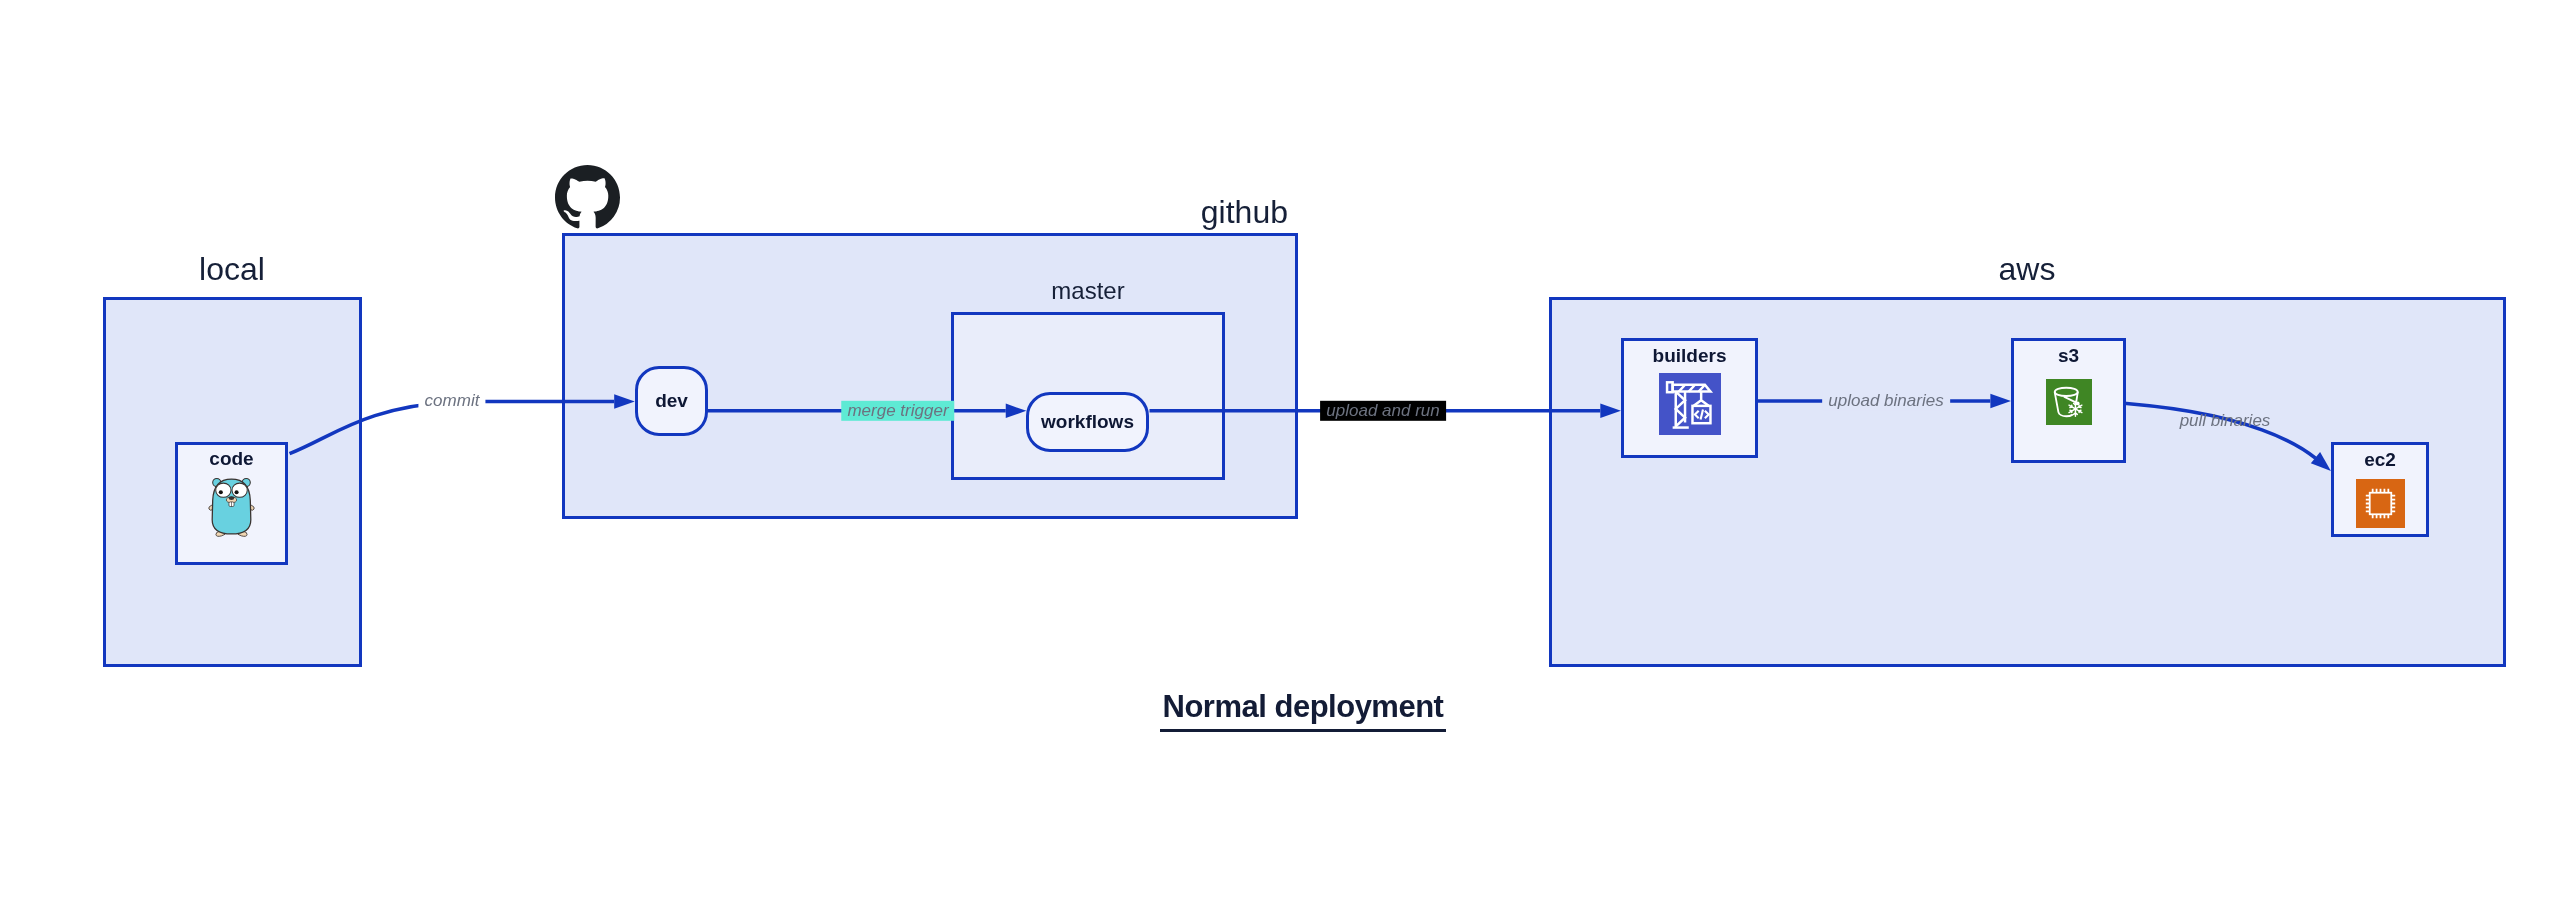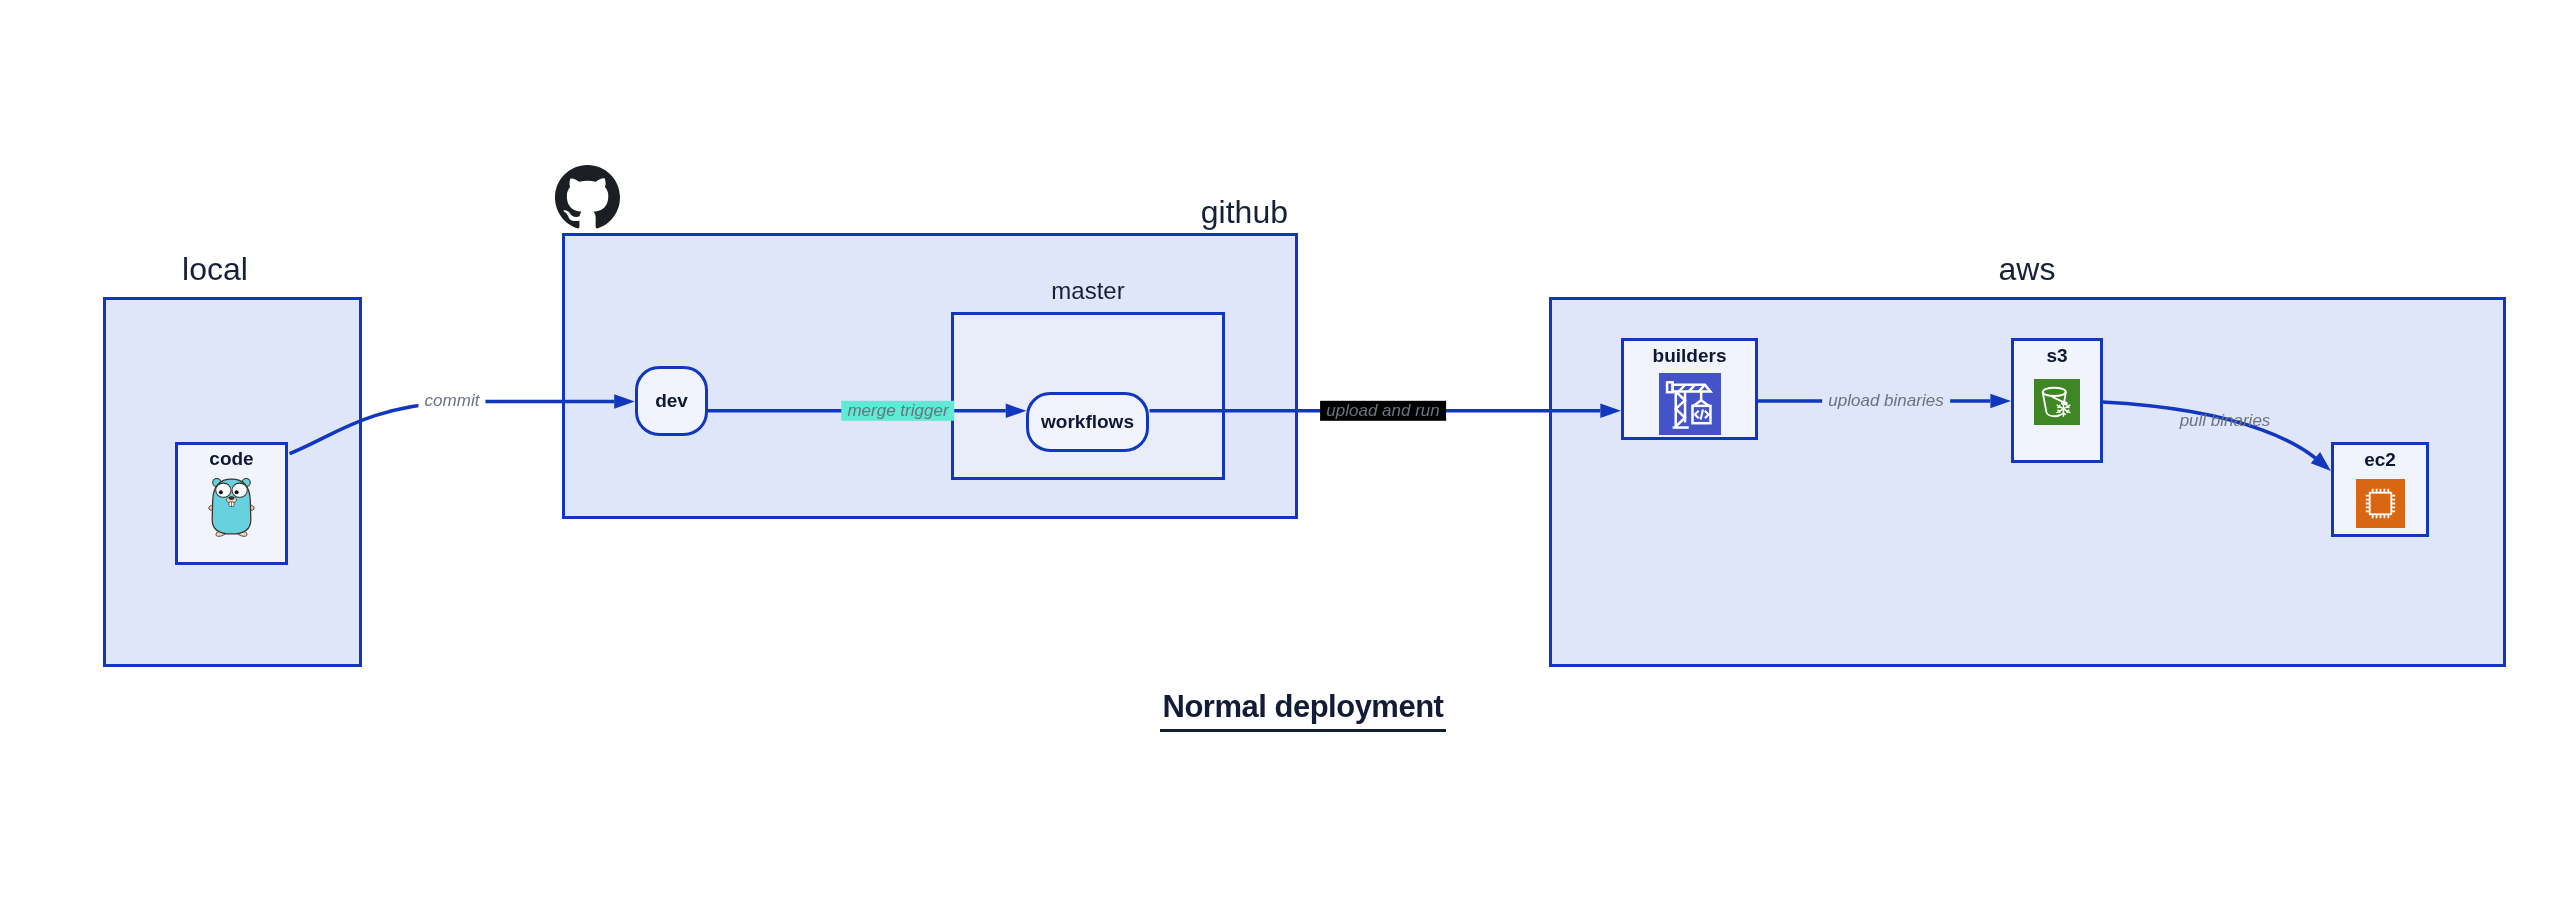--- a/index.html
+++ b/index.html
@@ -64,21 +64,21 @@
     <g>
       <path d="M3412,778 L3863,778" fill="none" stroke="#1237bf" stroke-width="7"></path>
       <polygon points="3903,778 3863,764 3863,792" fill="#1237bf"></polygon>
     </g>
     <g>
       <path d="M4081,780 C4190,786 4300,801 4390,834 C4445,854 4472,871 4494,889" fill="none" stroke="#1237bf" stroke-width="7"></path>
       <polygon points="4524,914 4485,899 4503,877" fill="#1237bf"></polygon>
     </g>
   </svg>
 
-  <div class="clabel center" style="left:215px;top:251px;">local</div>
+  <div class="clabel center" style="left:232px;top:251px;">local</div>
   <div class="clabel" style="left:1082px;top:194px;width:206px;text-align:right;">github</div>
   <div class="clabel small center" style="left:1088px;top:277px;">master</div>
   <div class="clabel center" style="left:2027px;top:251px;">aws</div>
 
   <svg class="icon" style="position:absolute;left:555px;top:165px;" width="65" height="65" viewBox="0 0 16 16">
     <path fill="#1b1f23" d="M8 0C3.58 0 0 3.58 0 8c0 3.54 2.29 6.53 5.47 7.59.4.07.55-.17.55-.38 0-.19-.01-.82-.01-1.49-2.01.37-2.53-.49-2.69-.94-.09-.23-.48-.94-.82-1.13-.28-.15-.68-.52-.01-.53.63-.01 1.08.58 1.23.82.72 1.21 1.87.87 2.33.66.07-.52.28-.87.51-1.07-1.78-.2-3.64-.89-3.64-3.95 0-.87.31-1.59.82-2.15-.08-.2-.36-1.02.08-2.12 0 0 .67-.21 2.2.82.64-.18 1.32-.27 2-.27s1.36.09 2 .27c1.53-1.04 2.2-.82 2.2-.82.44 1.1.16 1.92.08 2.12.51.56.82 1.27.82 2.15 0 3.07-1.87 3.75-3.65 3.95.29.25.54.73.54 1.48 0 1.07-.01 1.93-.01 2.2 0 .21.15.46.55.38A8.01 8.01 0 0 0 16 8c0-4.42-3.58-8-8-8z"></path>
   </svg>
 
   <div class="box node" style="left:175px;top:442px;width:113px;height:123px;padding-top:3.1px;">
     <div class="node-label">code</div>
@@ -102,21 +102,21 @@
   </div>
 
   <div class="box node center" style="left:635px;top:366px;width:73px;height:70px;">
     <div class="node-label">dev</div>
   </div>
 
   <div class="box node center" style="left:1026px;top:392px;width:123px;height:60px;">
     <div class="node-label">workflows</div>
   </div>
 
-  <div class="box node" style="left:1621px;top:338px;width:137px;height:102px;padding-top:4.1px;">
+  <div class="box node" style="left:1621px;top:338px;width:137px;height:120px;padding-top:4.1px;">
     <div class="node-label">builders</div>
     <svg class="icon" style="margin-top:5.2px;" width="62" height="62" viewBox="0 0 100 100">
       <rect width="100" height="100" fill="#4453c8"></rect>
       <g stroke="#ffffff" stroke-width="4" fill="none">
         <rect x="13" y="15" width="9" height="16"></rect>
         <path d="M22,19 H74 L83,30 H22 Z"></path>
         <path d="M32,30 L42,19 M48,30 L58,19 M64,30 L74,19"></path>
         <path d="M27,30 V88 M42,30 V80"></path>
         <path d="M27,30 L42,44 L27,58 L42,72 L27,86"></path>
         <path d="M22,88 H48"></path>
@@ -125,21 +125,21 @@
       </g>
       <g stroke="#ffffff" stroke-width="3.5" fill="none">
         <path d="M64,61 L58,67 L64,73"></path>
         <path d="M71,59 L67,75"></path>
         <path d="M74,61 L80,67 L74,73"></path>
       </g>
       <text x="0" y="0" fill="none" stroke="none" font-size="0">&lt;/&gt;</text>
     </svg>
   </div>
 
-  <div class="box node" style="left:2011px;top:338px;width:92px;height:125px;padding-top:4.1px;">
+  <div class="box node" style="left:2011px;top:338px;width:115px;height:125px;padding-top:4.1px;">
     <div class="node-label">s3</div>
     <svg class="icon" style="margin-top:11.3px;" width="46" height="46" viewBox="0 0 100 100">
       <rect width="100" height="100" fill="#3f8624"></rect>
       <g stroke="#ffffff" stroke-width="4" fill="none" stroke-linecap="round">
         <ellipse cx="44" cy="28" rx="25" ry="9"></ellipse>
         <path d="M19,29 L27,72 C28,77 35,81 44,81 C49,81 54,80 57,78"></path>
         <path d="M69,29 L66,48"></path>
         <path d="M40,39 L67,52"></path>
       </g>
       <circle cx="69" cy="53" r="4" fill="#ffffff"></circle>

